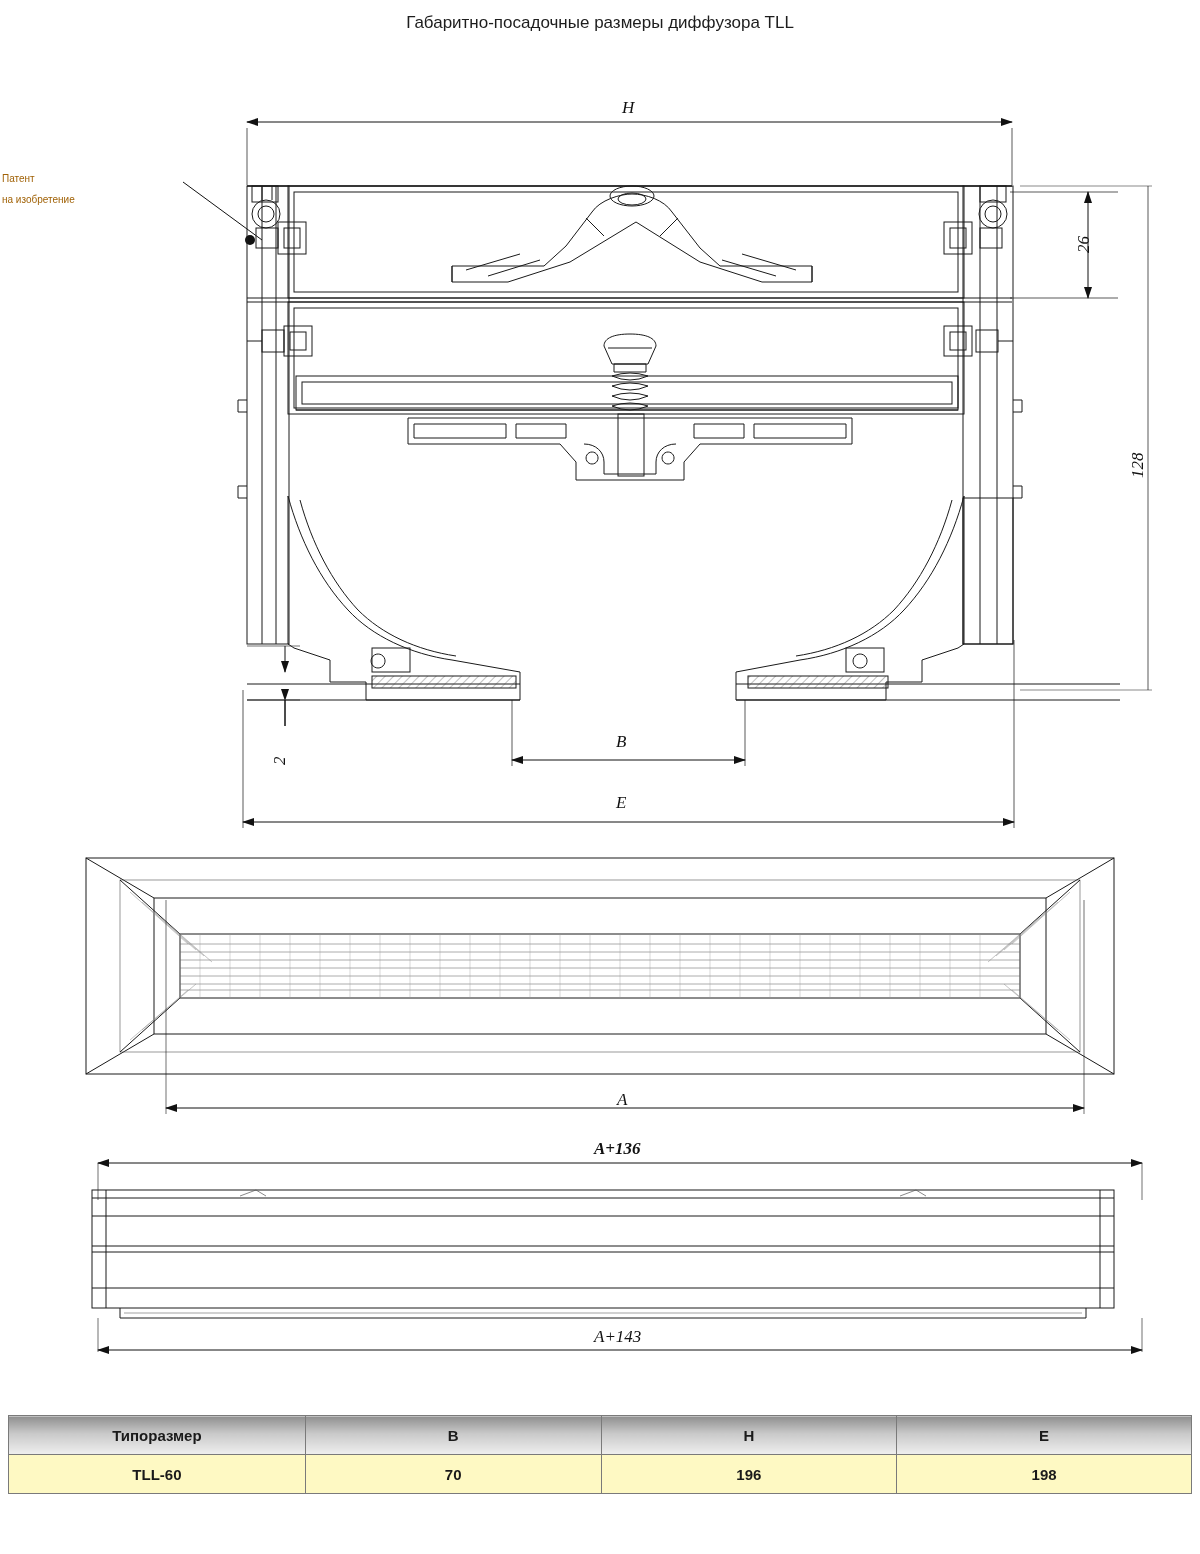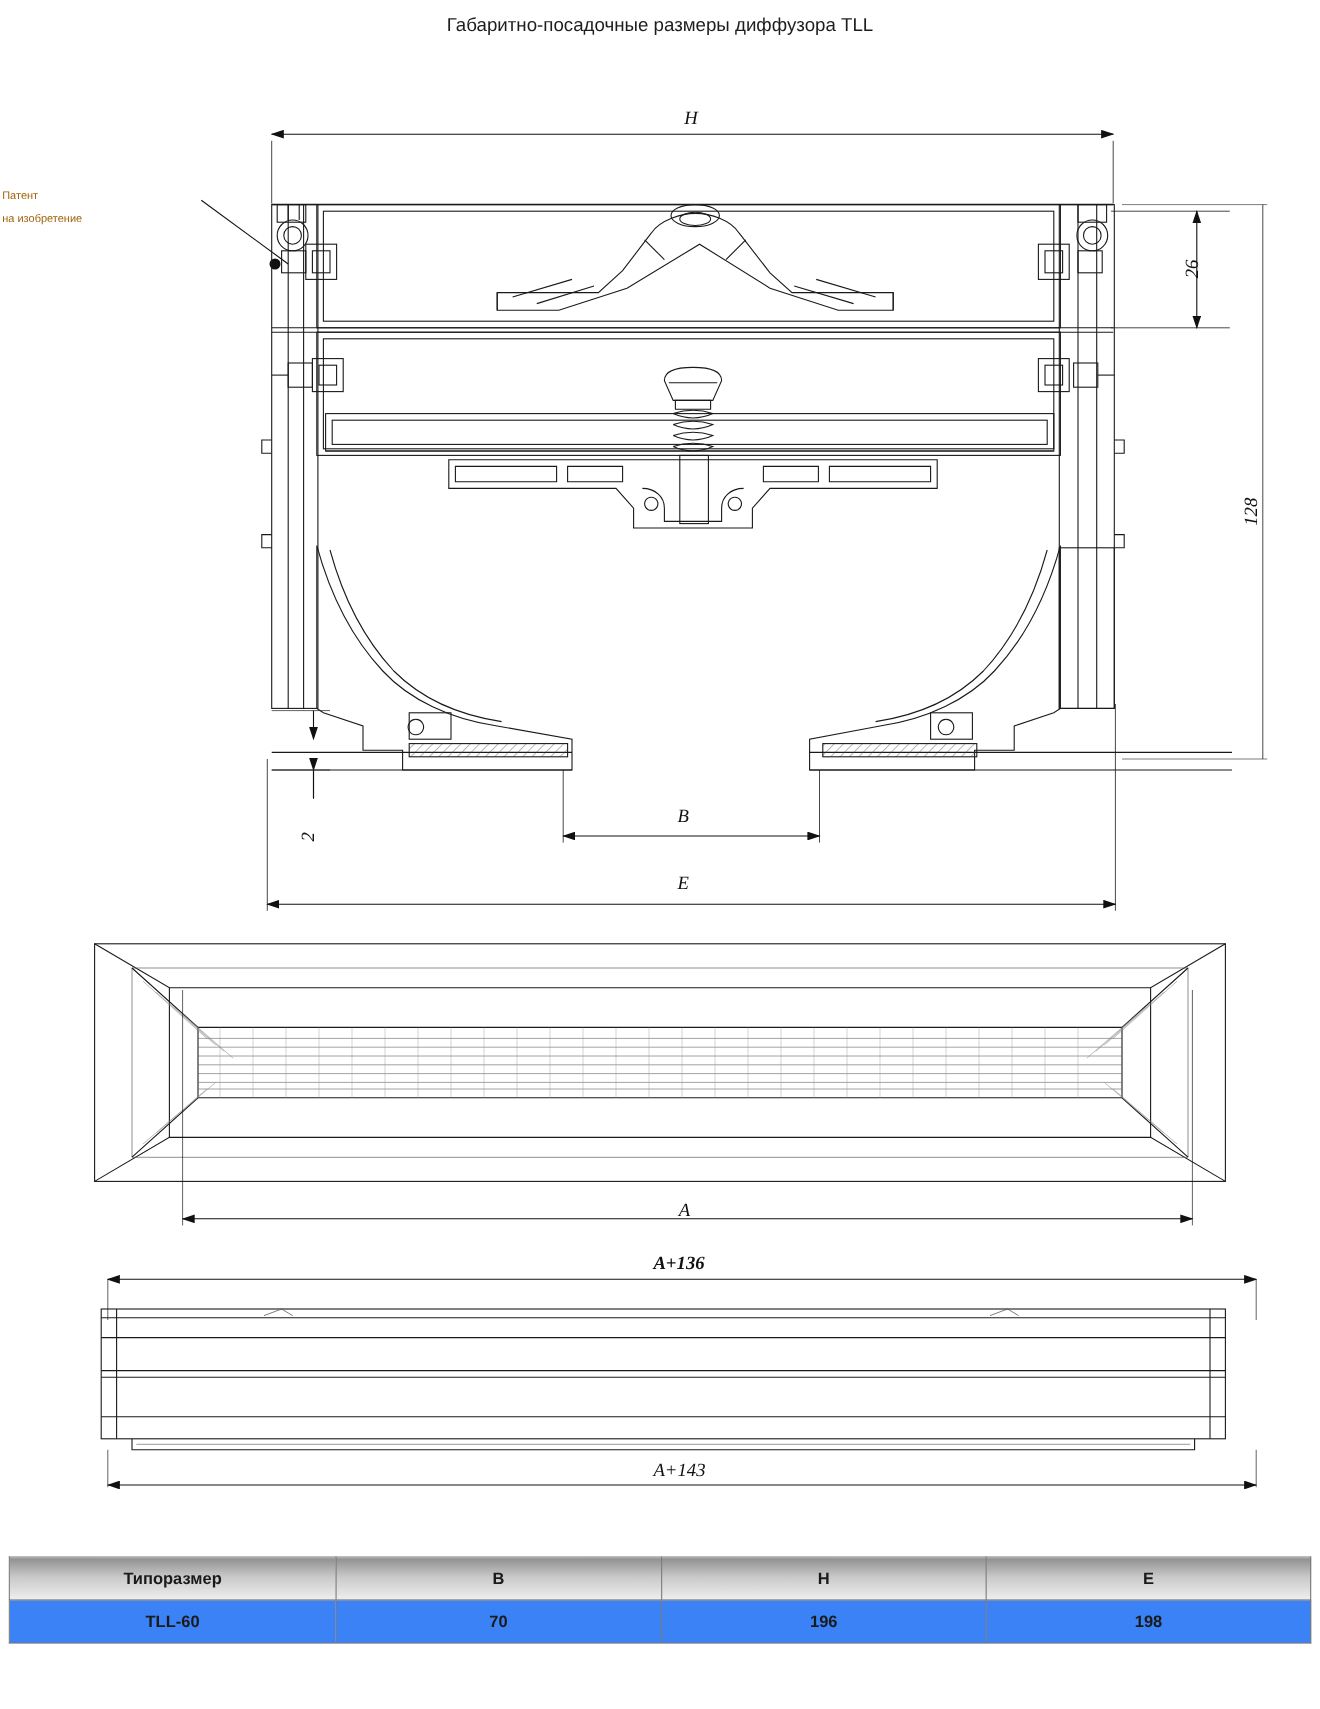--- a/index.html
+++ b/index.html
@@ -77,21 +77,21 @@
     height: 38px;
     padding: 0;
     font-weight: bold;
     color: #1a1a1a;
   }
   table.spec thead th {
     background: linear-gradient(to bottom, #8f8f8f 0%, #c9c9c9 45%, #efefef 100%);
     font-size: 15px;
   }
   table.spec tbody td {
-    background: #3b82f6;
+    background: #fef9c3;
   }
   table.spec col.c1 { width: 297px; }
   table.spec col.c2 { width: 296px; }
   table.spec col.c3 { width: 296px; }
   table.spec col.c4 { width: 295px; }
 </style>
 </head>
 <body>
 
 <div class="page">

